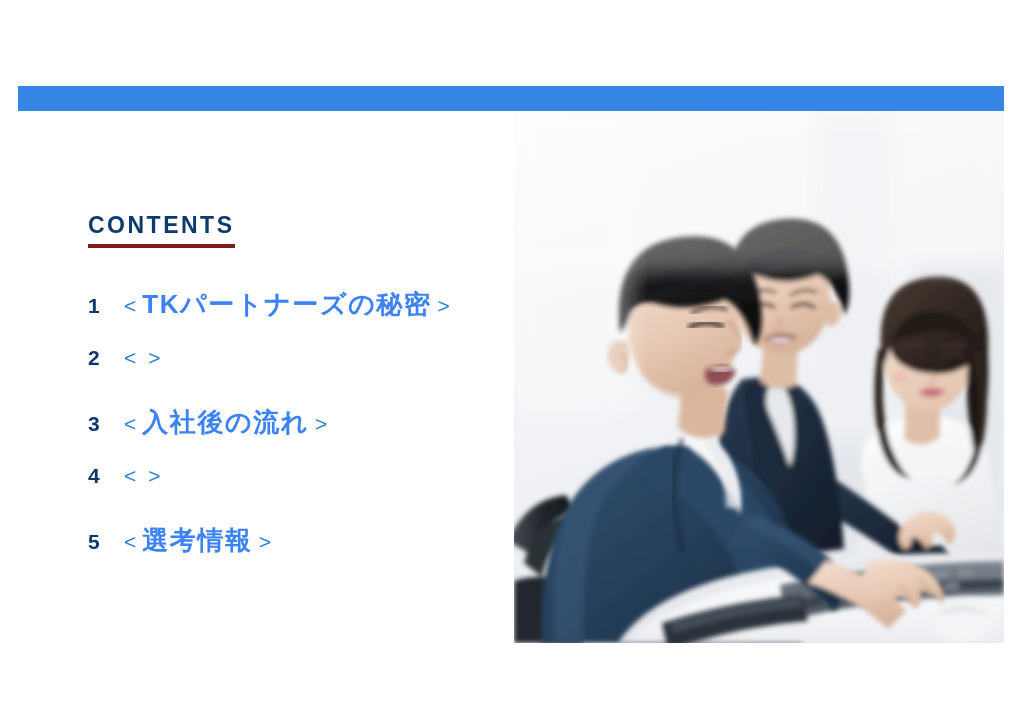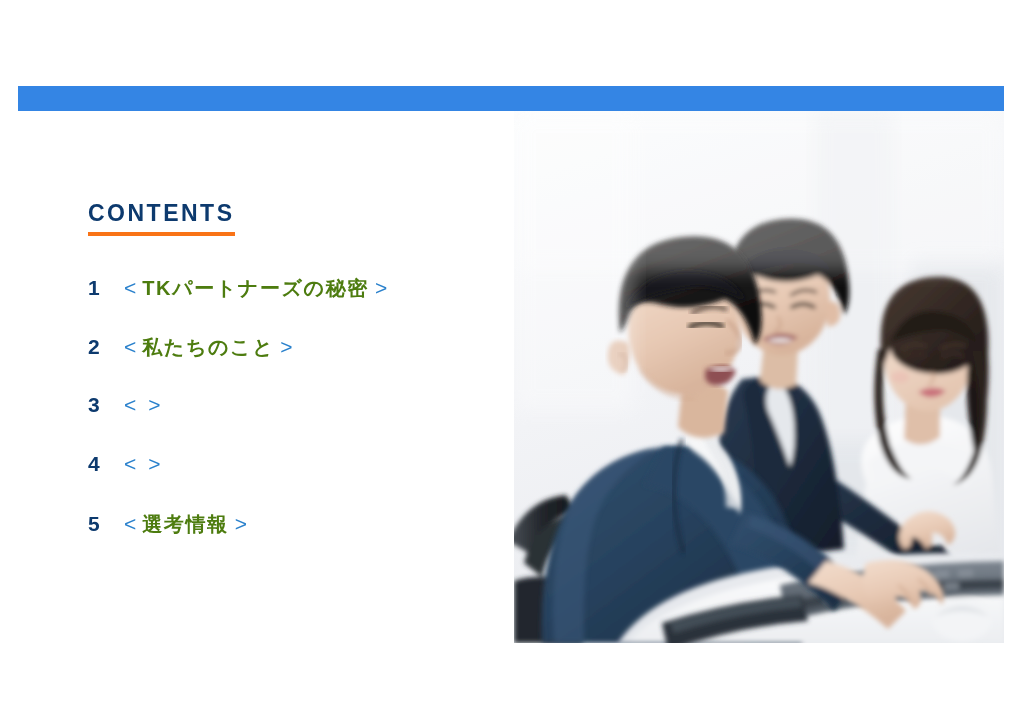--- a/index.html
+++ b/index.html
@@ -40,21 +40,22 @@
   }
 
   .contents-heading {
     font-size: 23px;
     font-weight: bold;
     letter-spacing: 2.5px;
     color: #0d3a6e;
     line-height: 1;
     display: inline-block;
     padding-bottom: 7px;
-    border-bottom: 4px solid #f97316;
+    border-bottom: 4px solid #7f1d1d;
+    margin-top: 12px;
   }
 
   .toc {
     margin-top: 39px;
   }
 
   .toc-item {
     display: flex;
     align-items: baseline;
     height: 59px;
@@ -70,23 +71,23 @@
   }
 
   .bracket {
     font-size: 21px;
     font-weight: 500;
     color: #2a81cc;
     padding: 0 6px;
   }
 
   .toc-label {
-    font-size: 20px;
+    font-size: 26px;
     font-weight: bold;
-    color: #4d7c0f;
+    color: #3b82f6;
     letter-spacing: 1.6px;
   }
 
   
   .photo {
     position: absolute;
     left: 514px;
     top: 111px;
     width: 490px;
     height: 532px;
@@ -110,27 +111,27 @@
       <div class="toc-item">
         <span class="toc-num">1</span>
         <span class="bracket">&lt;</span>
         <span class="toc-label">TKパートナーズの秘密</span>
         <span class="bracket">&gt;</span>
       </div>
 
       <div class="toc-item">
         <span class="toc-num">2</span>
         <span class="bracket">&lt;</span>
-        <span class="toc-label">私たちのこと</span>
         <span class="bracket">&gt;</span>
       </div>
 
       <div class="toc-item">
         <span class="toc-num">3</span>
         <span class="bracket">&lt;</span>
+        <span class="toc-label">入社後の流れ</span>
         <span class="bracket">&gt;</span>
       </div>
 
       <div class="toc-item">
         <span class="toc-num">4</span>
         <span class="bracket">&lt;</span>
         <span class="bracket">&gt;</span>
       </div>
 
       <div class="toc-item">

